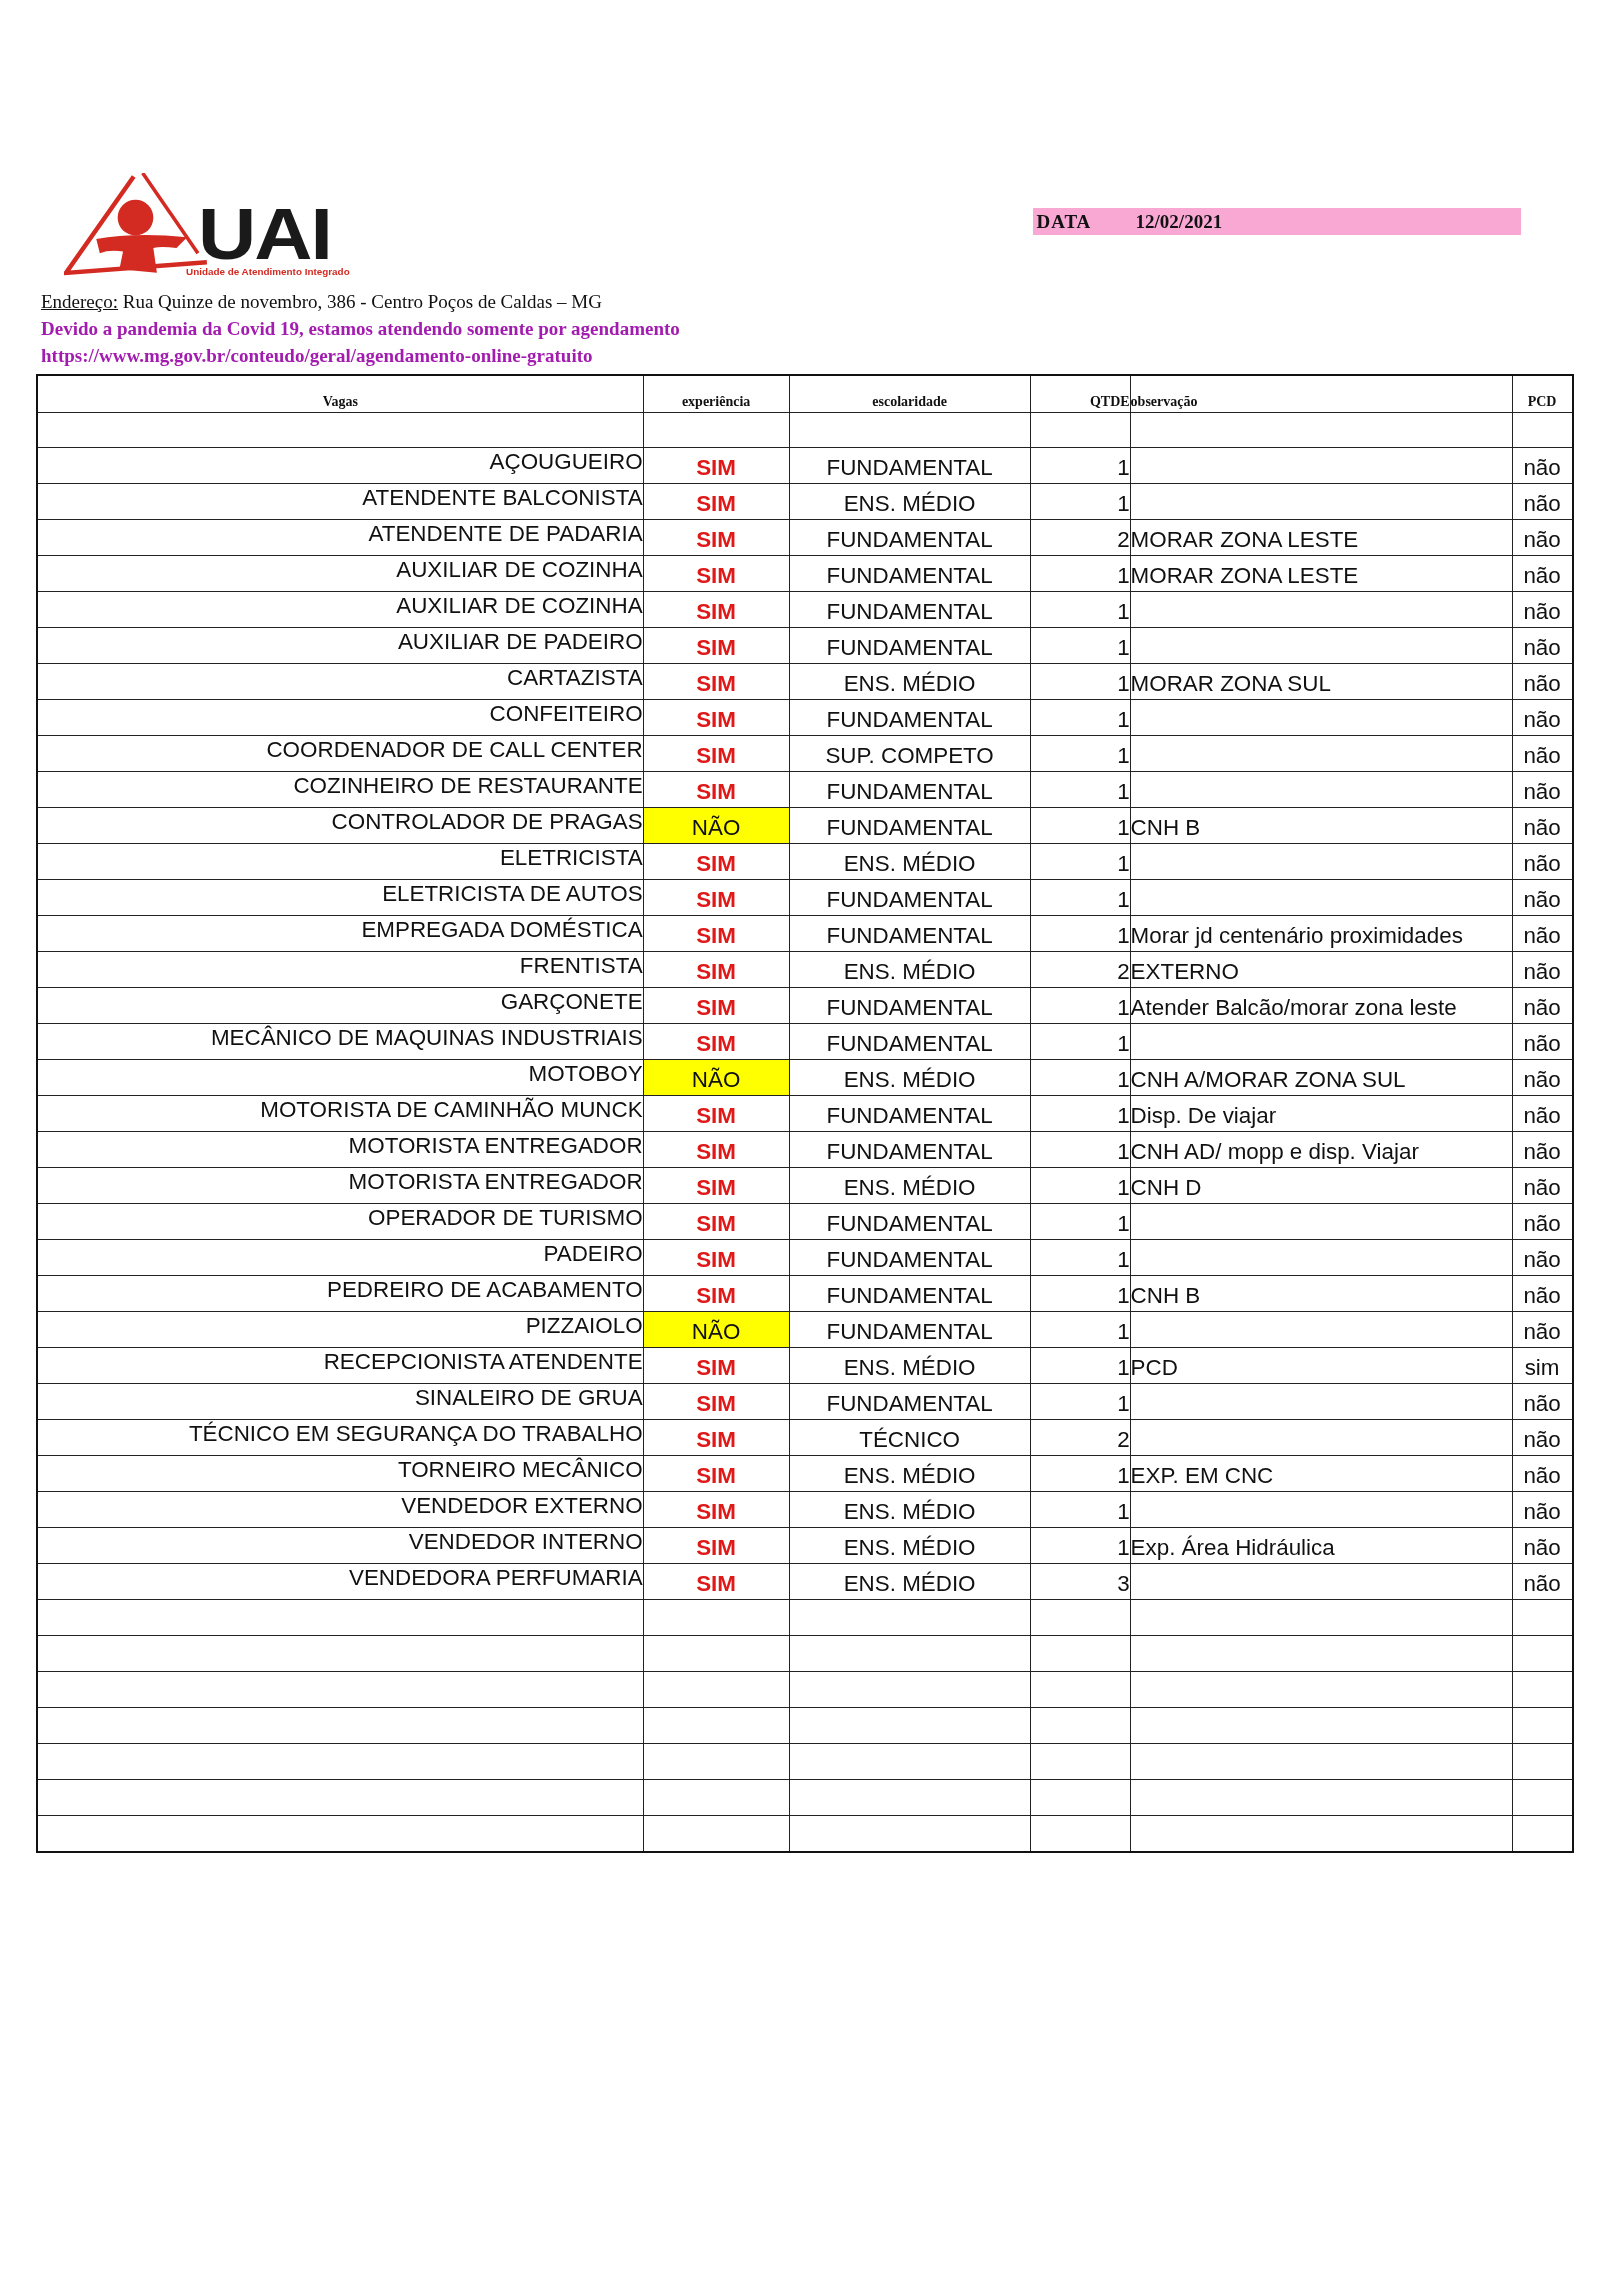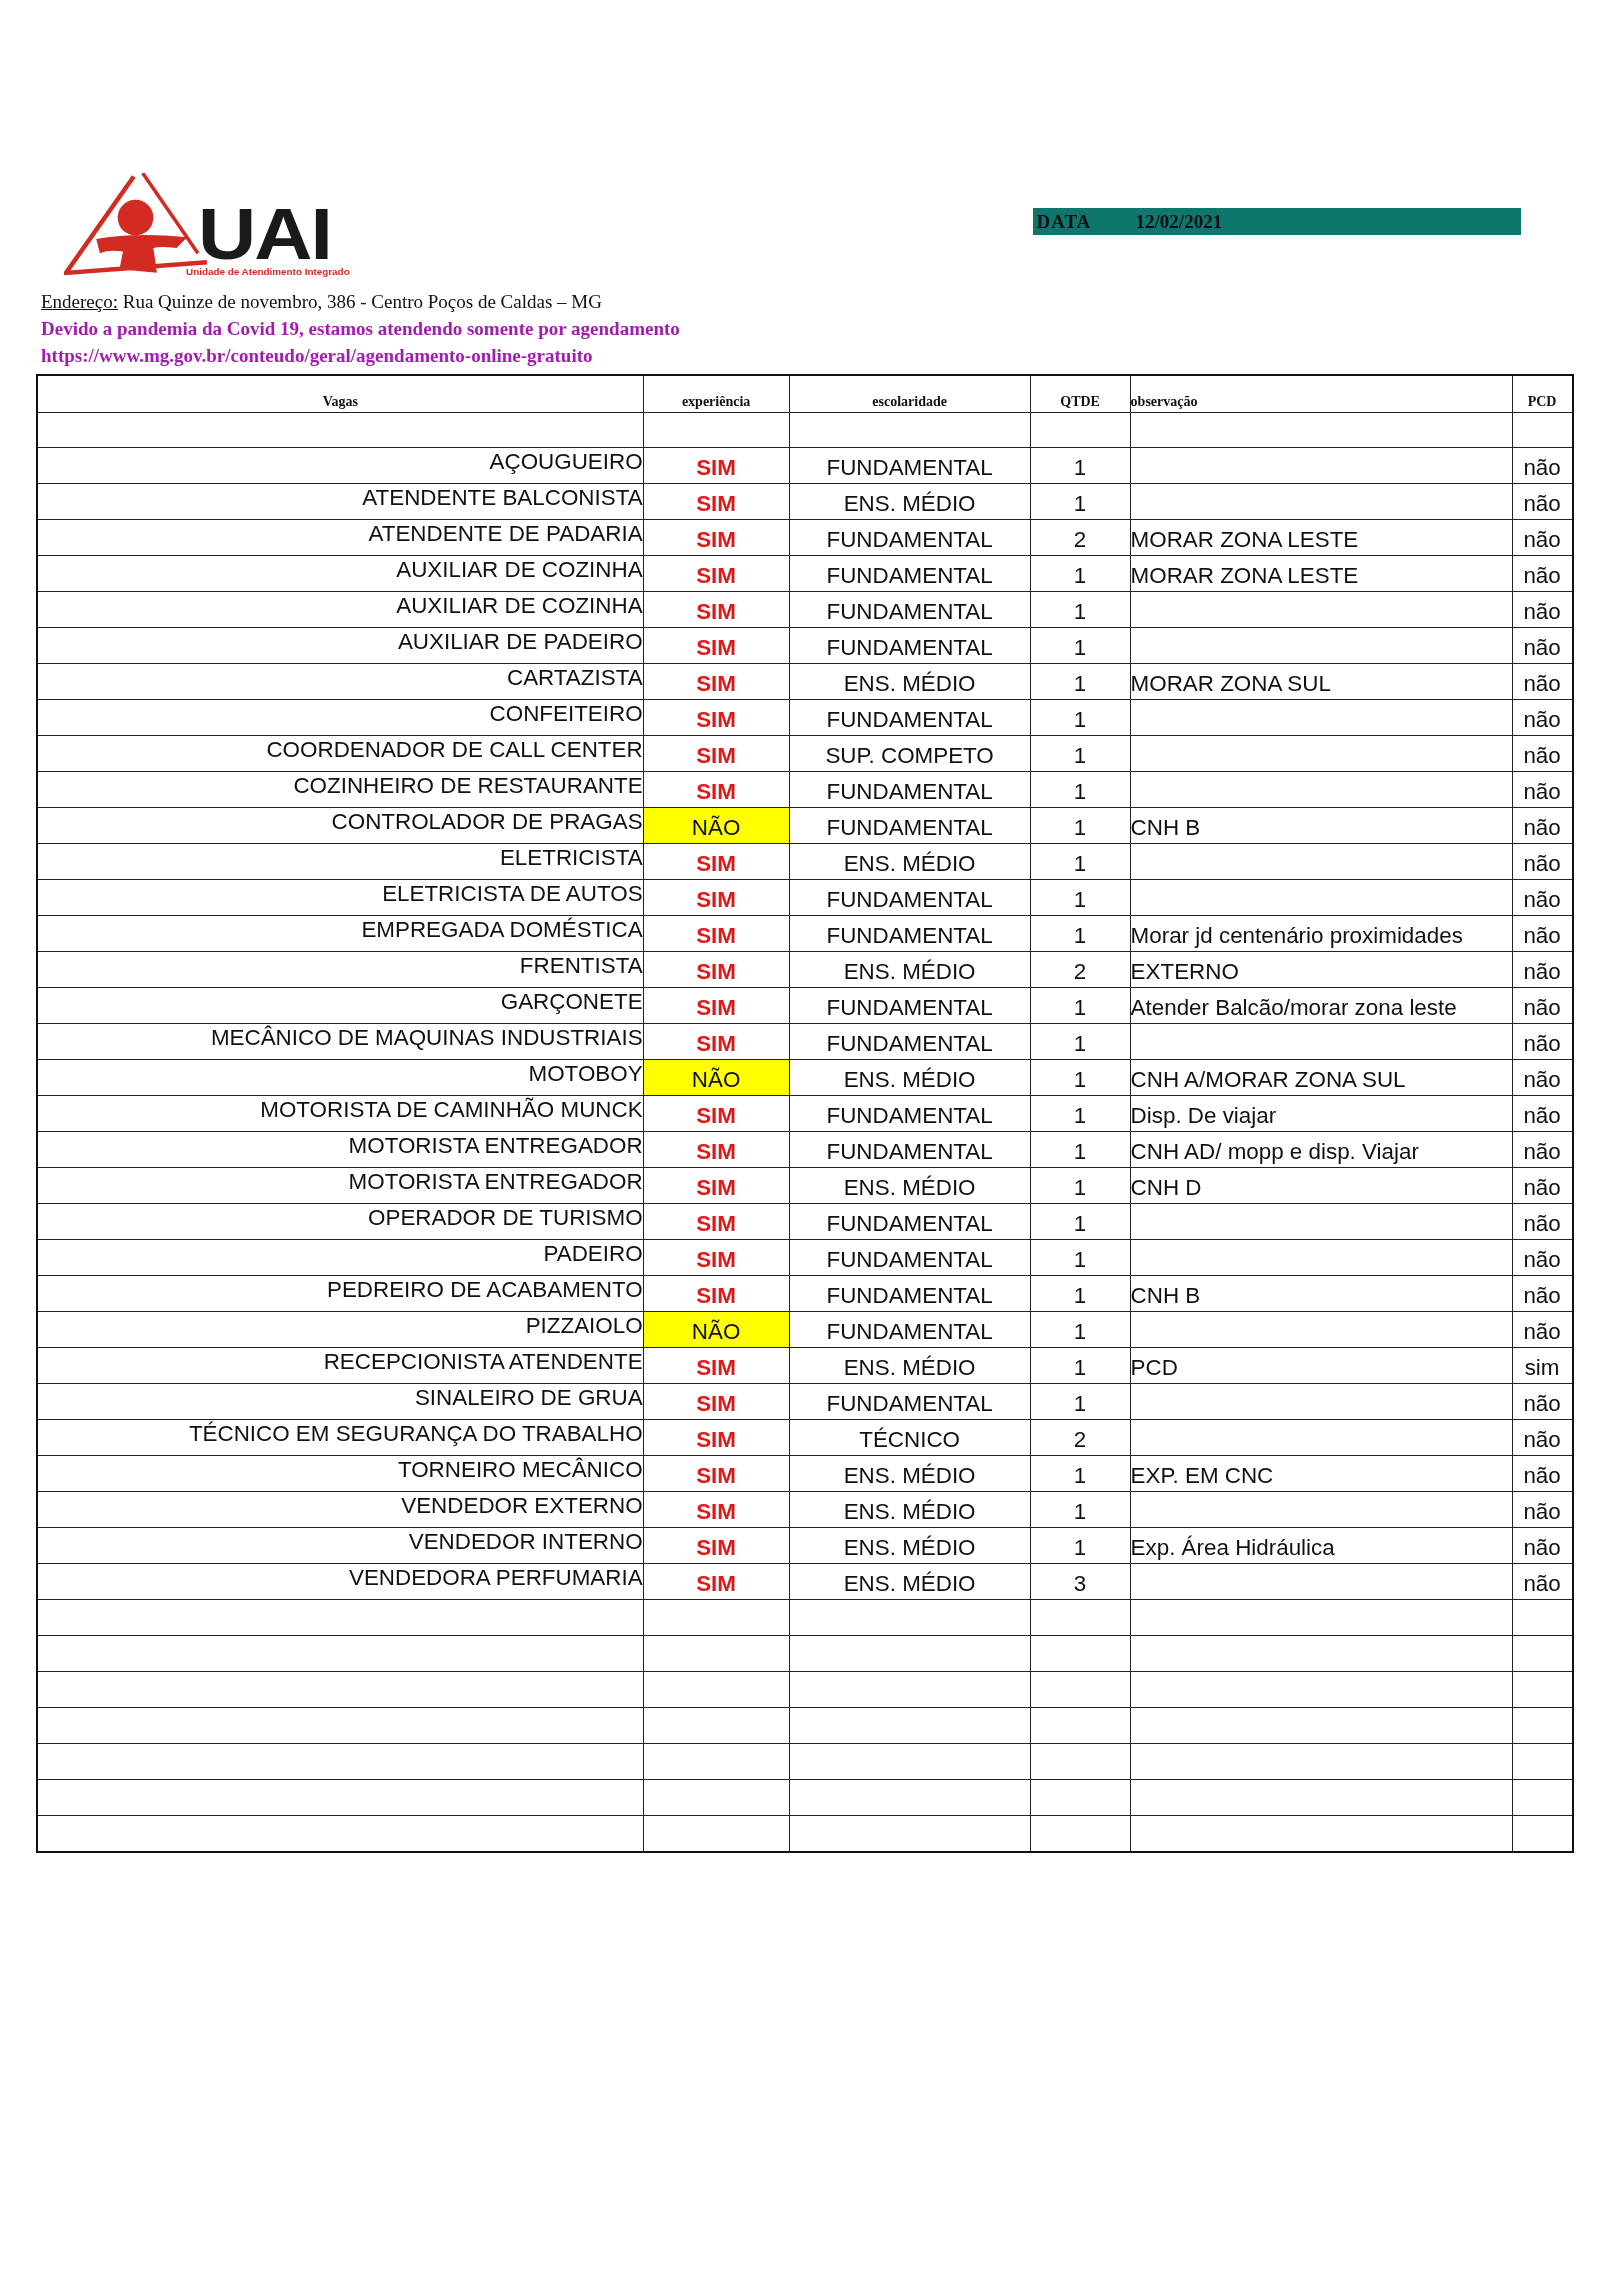--- a/index.html
+++ b/index.html
@@ -4,39 +4,39 @@
 <style>
   html, body { margin: 0; padding: 0; background: #ffffff; }
   body { width: 1621px; height: 2293px; position: relative; overflow: hidden; font-family: "Liberation Sans", sans-serif; color: #111; }
 
   
   .logo { position: absolute; left: 64px; top: 173px; width: 269px; height: 107px; }
   .logo-text { position: absolute; left: 134px; top: 25px; font-family: "Liberation Sans", sans-serif; font-weight: 900; font-size: 72px; letter-spacing: -1.8px; color: #1a1a1a; line-height: 1; transform: scaleX(1.12); transform-origin: left; }
   .logo-sub { position: absolute; left: 122px; top: 93px; font-family: "Liberation Sans", sans-serif; font-weight: bold; font-size: 9.9px; color: #d32a22; white-space: nowrap; }
 
   
-  .date-bar { position: absolute; left: 1033px; top: 208px; width: 488px; height: 27px; background: #0f766e; display: flex; align-items: center; font-family: "Liberation Serif", serif; font-size: 19px; }
+  .date-bar { position: absolute; left: 1033px; top: 208px; width: 488px; height: 27px; background: #f9a8d4; display: flex; align-items: center; font-family: "Liberation Serif", serif; font-size: 19px; }
   .date-label { font-weight: bold; margin-left: 3.6px; width: 99px; letter-spacing: 0.9px; }
   .date-value { font-weight: bold; }
 
   
   .info { position: absolute; left: 41px; top: 288px; font-family: "Liberation Serif", serif; font-size: 19px; line-height: 27px; }
   .info .addr-label { text-decoration: underline; }
   .info .red { color: #a21caf; font-weight: bold; }
 
   
   .sheet { position: absolute; left: 36px; top: 374px; border-collapse: collapse; border: 2.7px solid #111; table-layout: fixed; }
   .sheet td, .sheet th { border: 1.3px solid #222; padding: 0; height: 35px; font-size: 22.4px; font-family: "Liberation Sans", sans-serif; overflow: hidden; white-space: nowrap; }
   .sheet th { font-family: "Liberation Serif", serif; font-weight: bold; font-size: 14px; height: 34px; vertical-align: bottom; padding-bottom: 1.8px; }
   .sheet tr.blank-top td { height: 34px; }
   .sheet tr.header-row { border-bottom: 1.8px solid #111; }
   .c-vaga { width: 601px; text-align: right; padding-left: 3.6px !important; vertical-align: top; }
   .c-exp { width: 145px; text-align: center; vertical-align: bottom; }
   .c-esc { width: 240px; text-align: center; vertical-align: bottom; }
-  .c-qtd { width: 99px; text-align: center; vertical-align: bottom; margin-left: 30px; }
+  .c-qtd { width: 99px; text-align: right; vertical-align: bottom; margin-left: 30px; }
   .c-obs { width: 381px; text-align: left; vertical-align: bottom; }
   .c-pcd { width: 59px; text-align: center; vertical-align: bottom; }
   .sheet th.c-vaga { text-align: center; padding-left: 0 !important; vertical-align: bottom; }
   .exp-sim { color: #e01818; font-weight: bold; }
   .exp-nao { background: #ffff00; color: #111; }
   .sheet tbody td { line-height: 30px; }
   .sheet tbody td.c-vaga { line-height: 27px; }
 </style>
 </head>
 <body>

